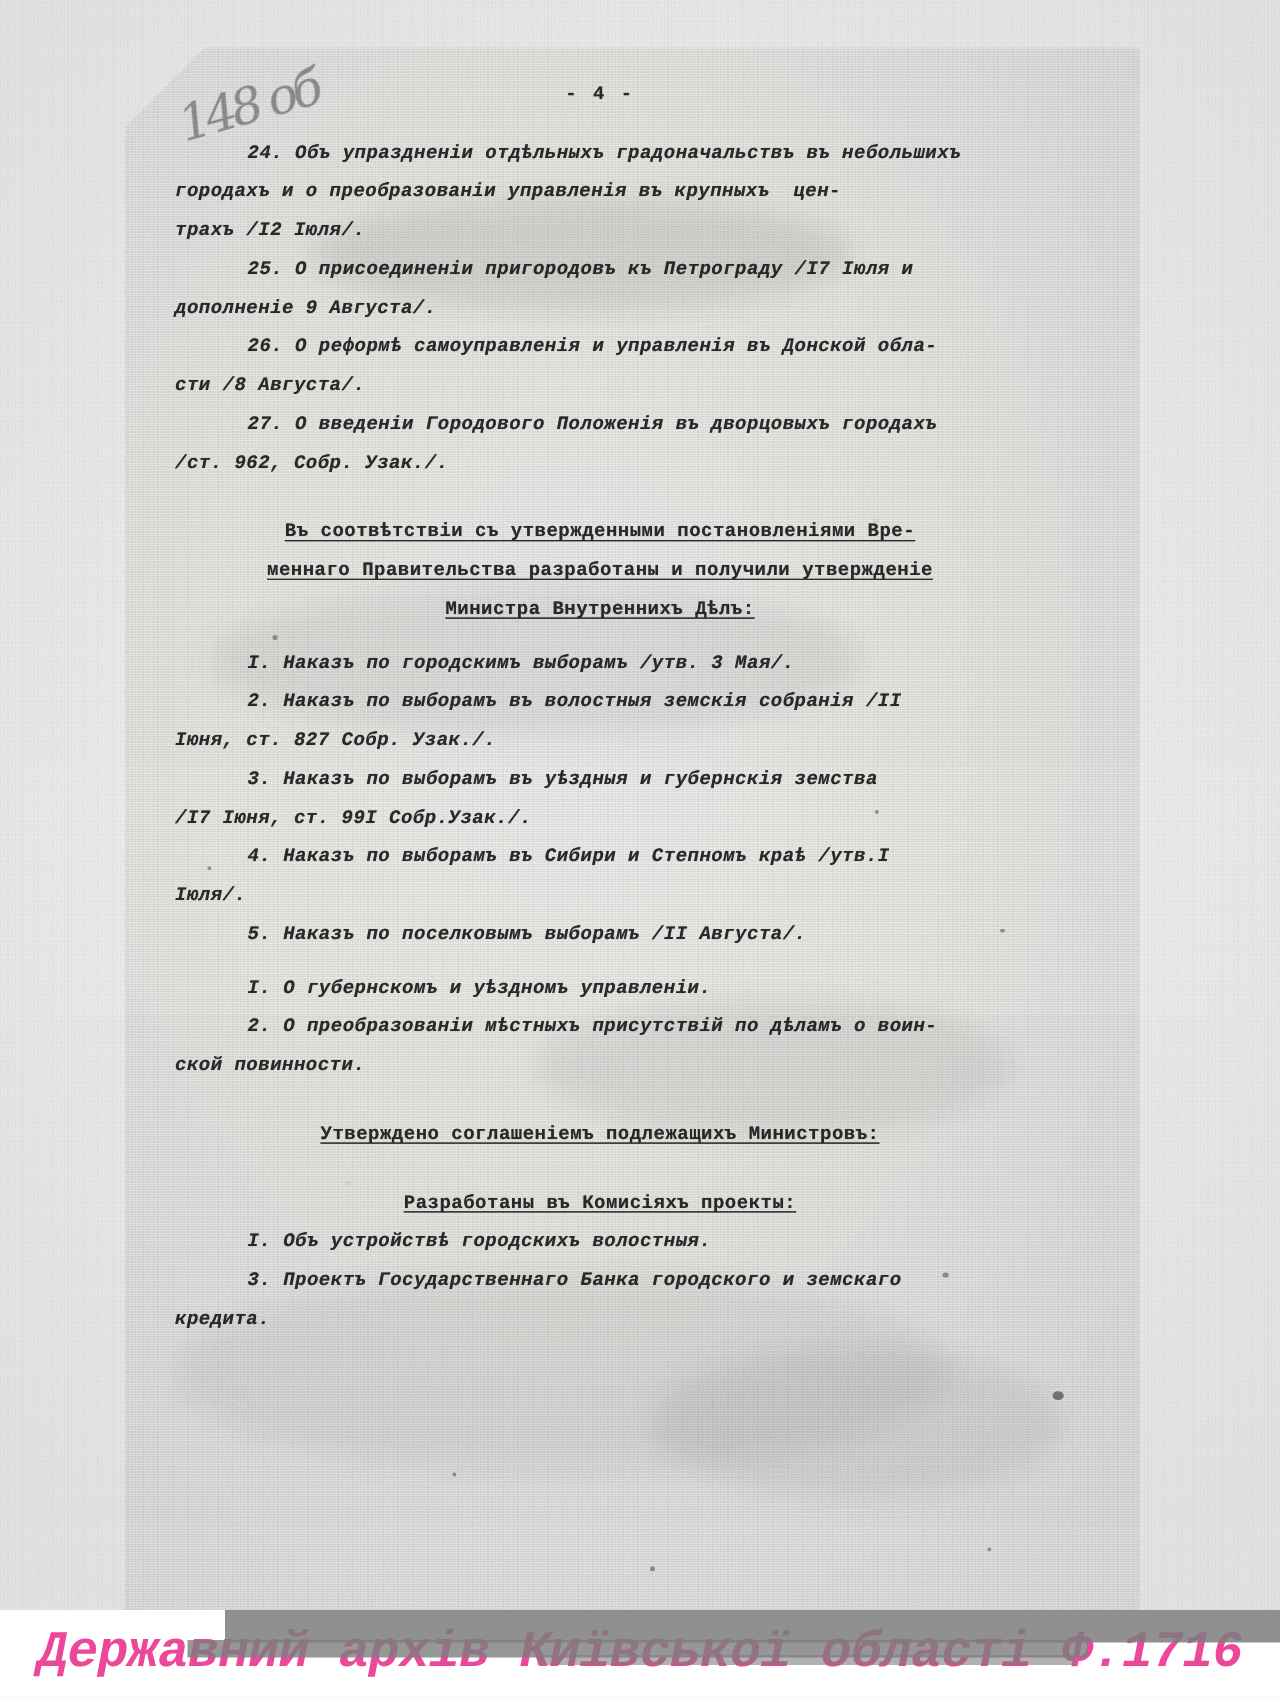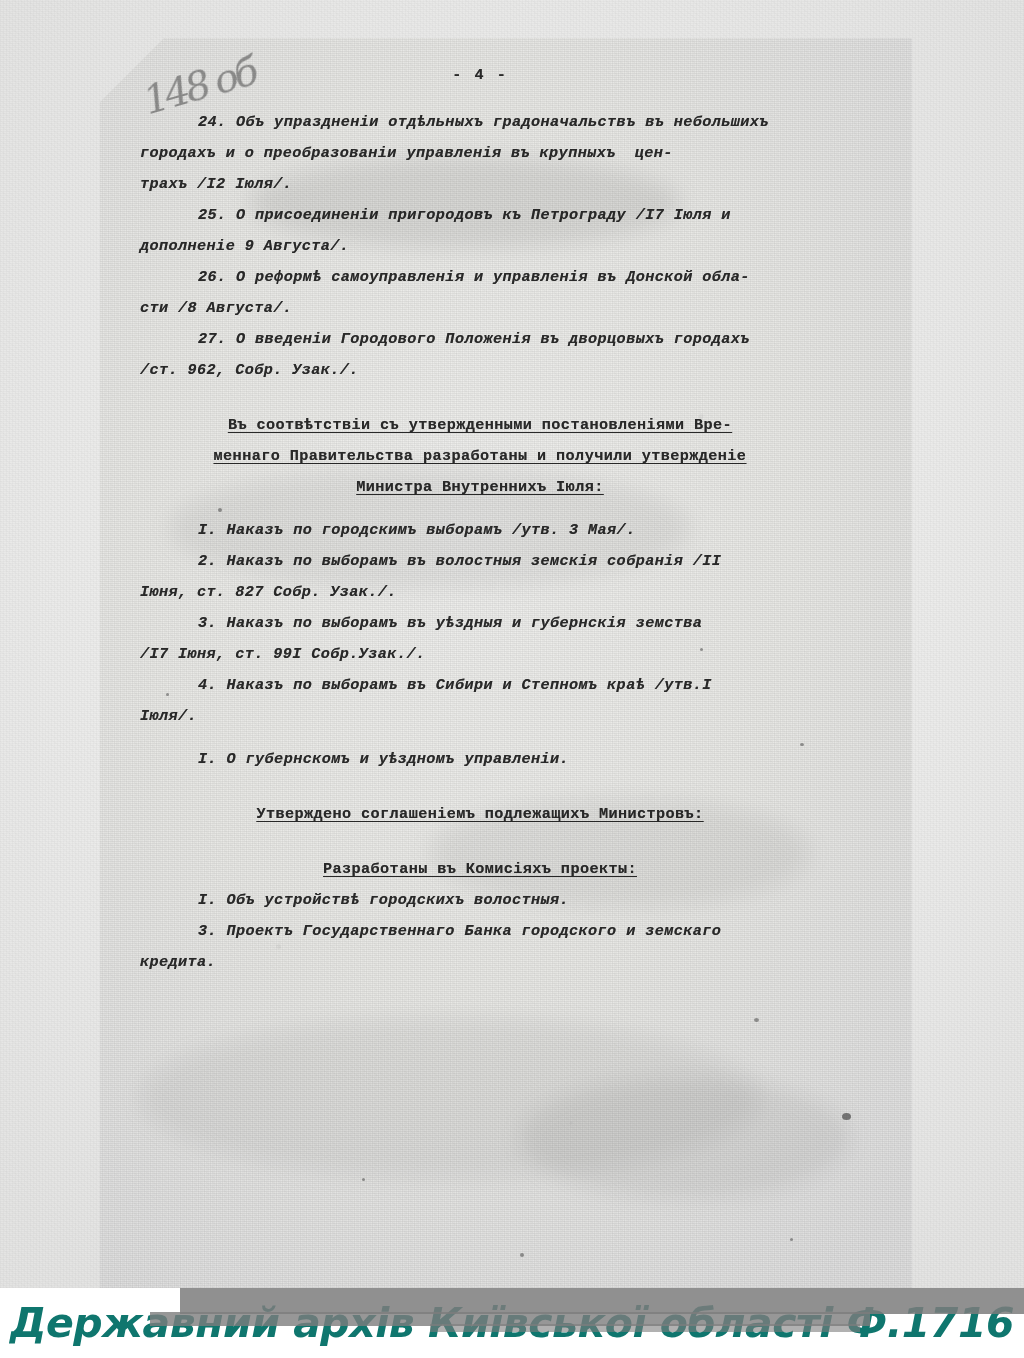--- a/index.html
+++ b/index.html
@@ -200,32 +200,35 @@
         <p class="para indent">25. О присоединеніи пригородовъ къ Петрограду /I7 Іюля и
 дополненіе 9 Августа/.</p>
         <p class="para indent">26. О реформѣ самоуправленія и управленія въ Донской обла-
 сти /8 Августа/.</p>
         <p class="para indent">27. О введеніи Городового Положенія въ дворцовыхъ городахъ
 /ст. 962, Собр. Узак./.</p>
         <div class="gap"></div>
         <div>
           <div class="heading"><span class="ul">Въ соотвѣтствіи съ утвержденными постановленіями Вре-</span></div>
           <div class="heading"><span class="ul">меннаго Правительства разработаны и получили утвержденіе</span></div>
-          <div class="heading"><span class="ul">Министра Внутреннихъ Іюля:</span></div>
+          <div class="heading"><span class="ul">Министра Внутреннихъ Дѣлъ:</span></div>
         </div>
         <div class="gap sm"></div>
         <p class="para indent">I. Наказъ по городскимъ выборамъ /утв. 3 Мая/.</p>
         <p class="para indent">2. Наказъ по выборамъ въ волостныя земскія собранія /II
 Іюня, ст. 827 Собр. Узак./.</p>
         <p class="para indent">3. Наказъ по выборамъ въ уѣздныя и губернскія земства
 /I7 Іюня, ст. 99I Собр.Узак./.</p>
         <p class="para indent">4. Наказъ по выборамъ въ Сибири и Степномъ краѣ /утв.I
 Іюля/.</p>
+        <p class="para indent">5. Наказъ по поселковымъ выборамъ /II Августа/.</p>
         <div class="gap sm"></div>
         <p class="para indent">I. О губернскомъ и уѣздномъ управленіи.</p>
+        <p class="para indent">2. О преобразованіи мѣстныхъ присутствій по дѣламъ о воин-
+ской повинности.</p>
         <div class="gap"></div>
         <div>
           <div class="heading"><span class="ul">Утверждено соглашеніемъ подлежащихъ Министровъ:</span></div>
         </div>
         <div class="gap sm"></div>
         <div class="gap sm"></div>
         <div>
           <div class="heading"><span class="ul">Разработаны въ Комисіяхъ проекты:</span></div>
         </div>
         <p class="para indent">I. Объ устройствѣ городскихъ волостныя.</p>
@@ -233,16 +236,16 @@
 кредита.</p>
       </div>
   </div>
 
   <div class="grain"></div>
 
   <div id="watermark-strip" style="background: rgb(255, 255, 255);">
     <div class="wm-artifact" style="left:180px; top:-4px; width:1230px; height:30px;"></div>
     <div class="wm-artifact" style="left:150px; top:24px; width:720px; height:14px; opacity:.8;"></div>
     <div class="wm-artifact" style="left:430px; top:36px; width:430px; height:8px; opacity:.6;"></div>
-    <span id="watermark-text" style="color: #0f766e;">Державний архів Київської області Ф.1716</span>
+    <span id="watermark-text" style="color: #ec4899; font-family: Liberation Mono, monospace;">Державний архів Київської області Ф.1716</span>
   </div>
 
 </div>
 
 </body></html>

